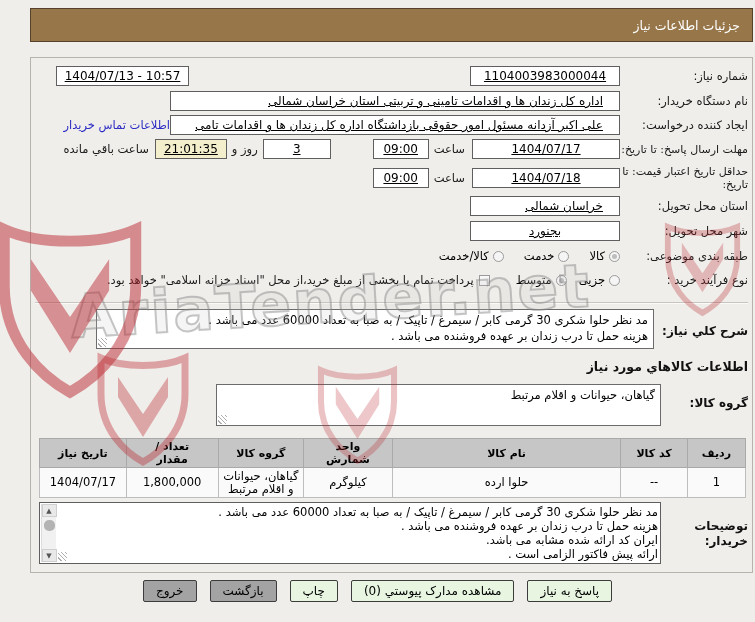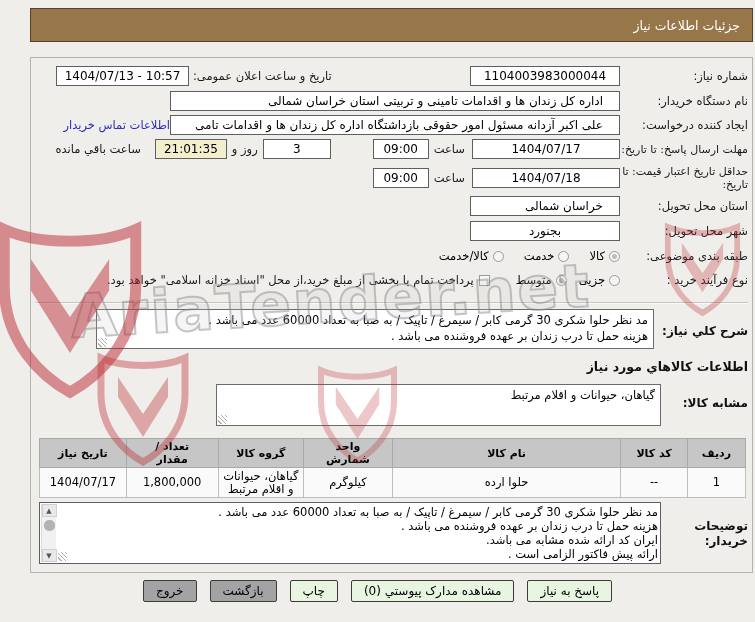--- a/index.html
+++ b/index.html
@@ -14,21 +14,21 @@
 
   
   .panel { position:absolute; left:30px; top:57px; width:723px; height:516px;
     border:1px solid #b7b3ad; background:transparent; }
 
   .frow { position:absolute; right:4px; left:8px; height:22px; display:flex; align-items:center; direction:rtl; }
   .lbl { width:128px; flex:none; font-size:11.5px; color:#1a1a1a; line-height:13px; }
   .lbl.sm { font-size:11px; }
   .inlbl { font-size:11.5px; color:#1a1a1a; flex:none; }
   .tbox { background:#fff; border:1px solid #5f5f5f; height:20px; font-size:12px;
-    display:flex; align-items:center; justify-content:center; flex:none; overflow:hidden; white-space:nowrap; }
+    display:flex; align-items:center; justify-content:center; flex:none; overflow:hidden; white-space:nowrap;text-decoration:underline; }
   .tbox.ltr { direction:ltr; }
   .tbox.rt { justify-content:flex-start; padding:0 16px; }
   .tbox.yellow { background:#f3efcd; }
   .spacer { flex:1; }
   .link { color:#2b2bc4; font-size:11.5px; cursor:pointer; flex:none; }
 
   .radio { width:11px; height:11px; border:1px solid #9a9a9a; border-radius:50%; background:#f5f5f5;
     flex:none; position:relative; margin-left:4px; }
   .radio.checked::after { content:""; position:absolute; left:2px; top:2px; width:5px; height:5px;
     border-radius:50%; background:#bdbdbd; }
@@ -89,21 +89,20 @@
   <div class="titlebar">
     <span>جزئیات اطلاعات نیاز</span>
   </div>
 
   <div class="panel">
 
     <div class="frow" style="top:7px; left:25px;">
       <span class="lbl">شماره نیاز:</span>
       <span class="tbox ltr" style="width:150px;">1104003983000044</span>
       <span class="spacer"></span>
-      <span class="inlbl" style="margin-left:4px;">تاریخ و ساعت اعلان عمومی:</span>
       <span class="tbox ltr" style="width:133px;">1404/07/13 - 10:57</span>
     </div>
 
     <div class="frow" style="top:32px;">
       <span class="lbl">نام دستگاه خریدار:</span>
       <span class="tbox rt" style="width:450px;">اداره کل زندان ها و اقدامات تامینی و تربیتی استان خراسان شمالی</span>
     </div>
 
     <div class="frow" style="top:56px;">
       <span class="lbl">ایجاد کننده درخواست:</span>
@@ -113,21 +112,21 @@
 
     <div class="frow" style="top:77px; height:28px;">
       <span class="lbl sm">مهلت ارسال پاسخ: تا تاریخ:</span>
       <span class="tbox ltr" style="width:148px;">1404/07/17</span>
       <span class="inlbl" style="margin-right:7px;">ساعت</span>
       <span class="tbox ltr" style="width:56px; margin-right:5px;">09:00</span>
       <span style="width:42px; flex:none;"></span>
       <span class="tbox ltr" style="width:68px;">3</span>
       <span class="inlbl" style="margin-right:5px;">روز و</span>
       <span class="tbox ltr yellow" style="width:72px; margin-right:5px;">21:01:35</span>
-      <span class="inlbl" style="margin-right:14px;">ساعت باقي مانده</span>
+      <span class="inlbl" style="margin-right:6px;">ساعت باقي مانده</span>
     </div>
 
     <div class="frow" style="top:106px; height:28px;">
       <span class="lbl sm">حداقل تاریخ اعتبار قیمت: تا تاریخ:</span>
       <span class="tbox ltr" style="width:148px;">1404/07/18</span>
       <span class="inlbl" style="margin-right:7px;">ساعت</span>
       <span class="tbox ltr" style="width:56px; margin-right:5px;">09:00</span>
     </div>
 
     <div class="frow" style="top:137px;">
@@ -178,21 +177,21 @@
 
     <span class="blabel" style="right:4px; top:266px;">شرح کلي نیاز:</span>
     <div class="bigbox" style="left:65px; top:251px; width:558px; height:40px;">
       <div class="ln">مد نظر حلوا شکری 30 گرمی کابر / سیمرغ / تاپیک / به صبا به تعداد 60000 عدد می باشد .</div>
       <div class="ln">هزینه حمل تا درب زندان بر عهده فروشنده می باشد .</div>
       <span class="resize-corner"></span>
     </div>
 
     <span class="blabel" style="right:4px; top:301px; font-size:12.5px;">اطلاعات کالاهاي مورد نیاز</span>
 
-    <span class="blabel" style="right:4px; top:338px;">مشابه کالا:</span>
+    <span class="blabel" style="right:4px; top:338px;">گروه کالا:</span>
     <div class="bigbox" style="left:185px; top:326px; width:445px; height:42px;">
       <div class="ln">گیاهان، حیوانات و اقلام مرتبط</div>
       <span class="resize-corner"></span>
     </div>
 
     <table class="goods">
       <colgroup>
         <col style="width:34px;">
           <col style="width:68px;">
           <col style="width:243px;">

